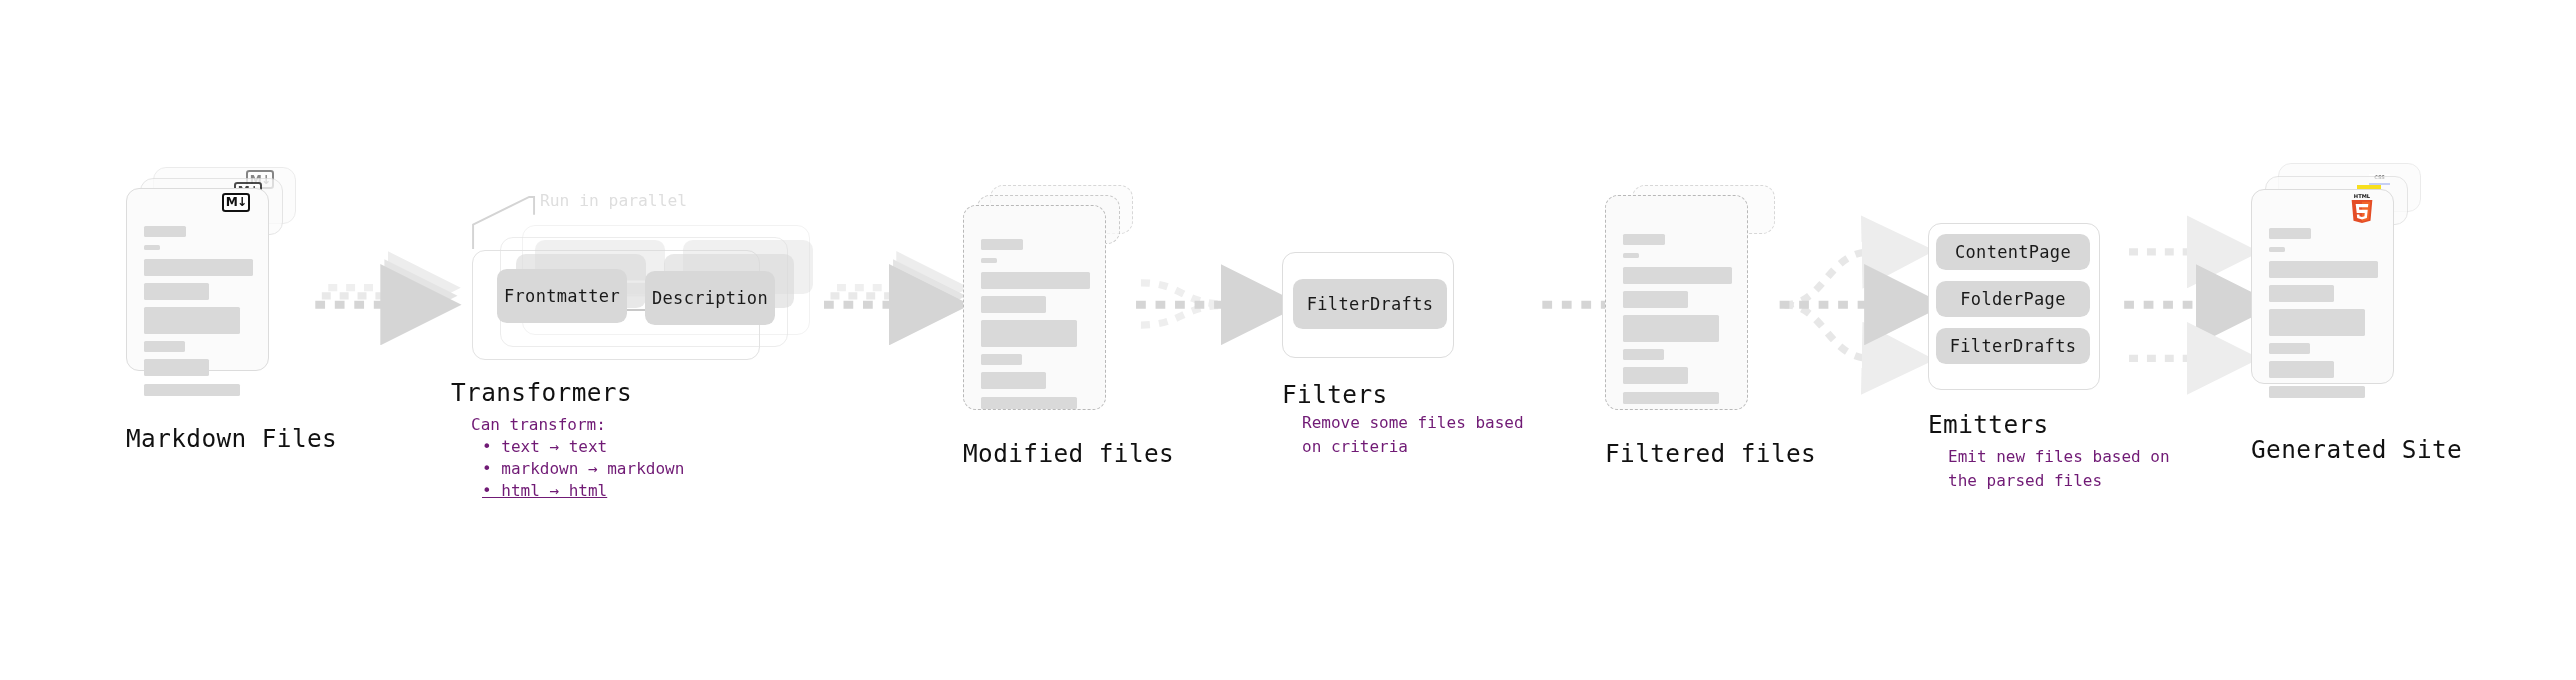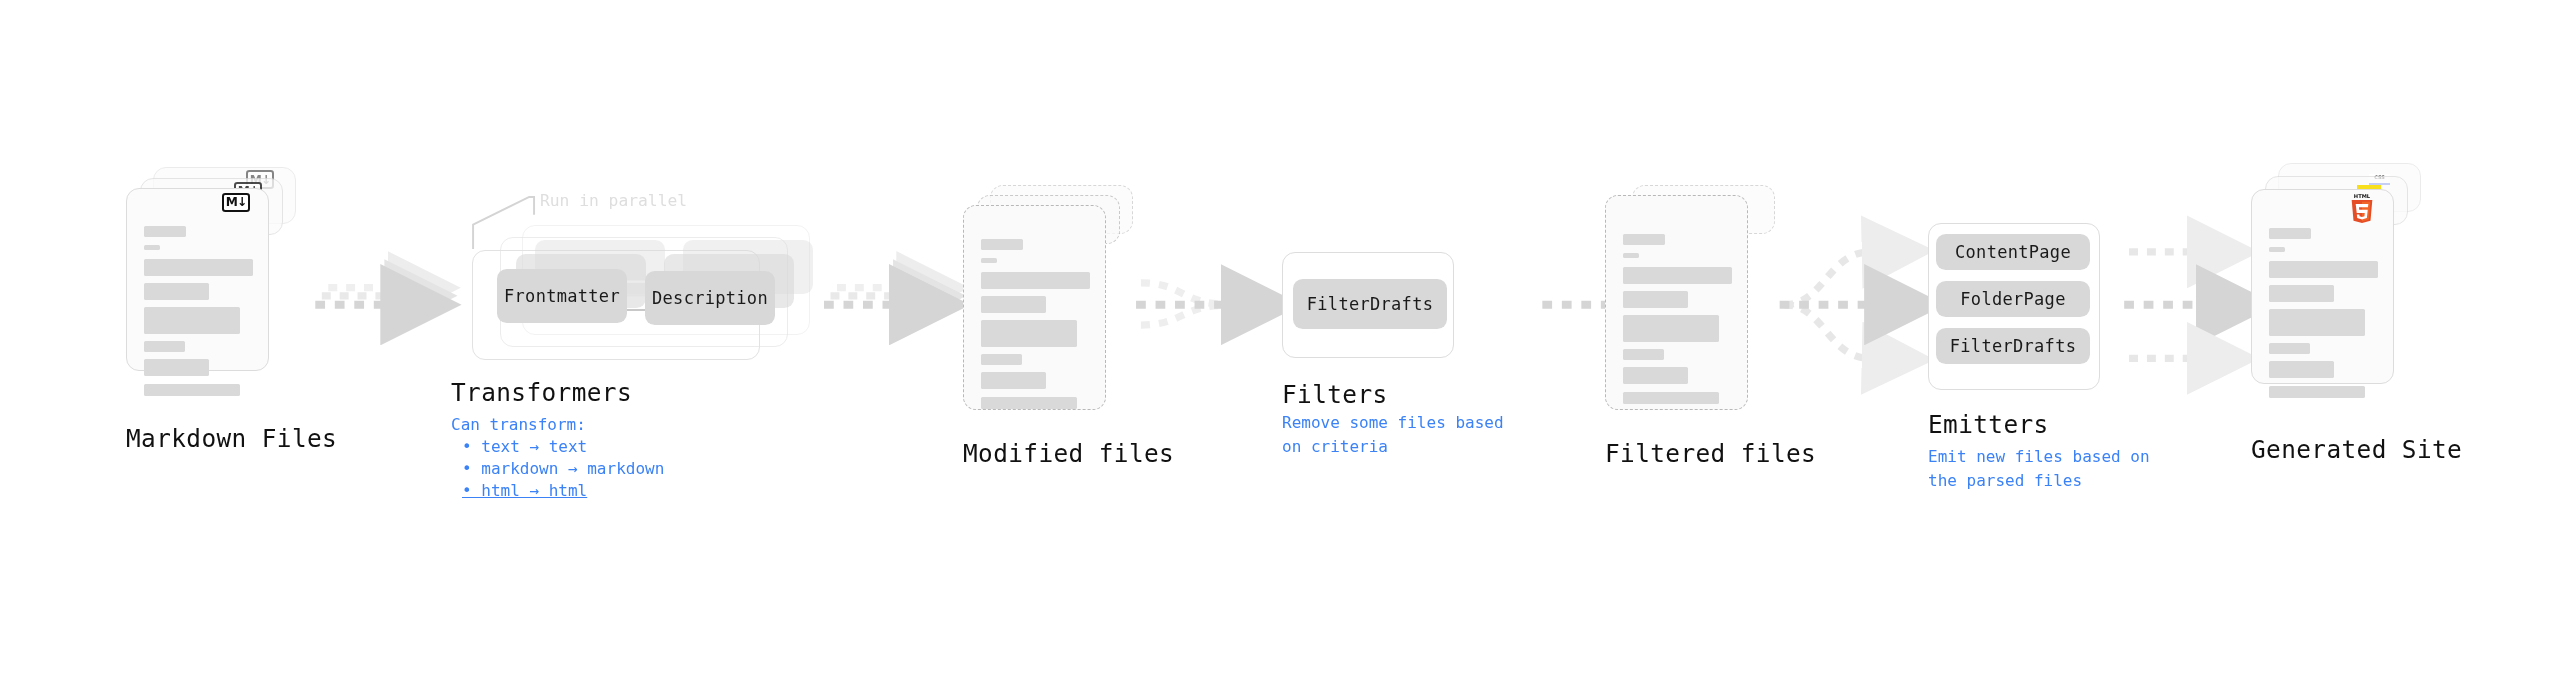--- a/index.html
+++ b/index.html
@@ -78,23 +78,24 @@
   .heading{
     position:absolute;
     font-size:24.4px;
     color:#111111;
     letter-spacing:0.4px;
     white-space:nowrap;
   }
   .subtext{
     position:absolute;
     font-size:16px;
-    color:#3b82f6;
+    color:#701a75;
     line-height:23.6px;
     white-space:pre;
+    margin-left:20px;
   }
   .faint-label{
     position:absolute;
     font-size:16.3px;
     color:#dedede;
     white-space:nowrap;
   }
 
   
   svg.arrows{position:absolute;left:0;top:0;width:2576px;height:681px;pointer-events:none;}

